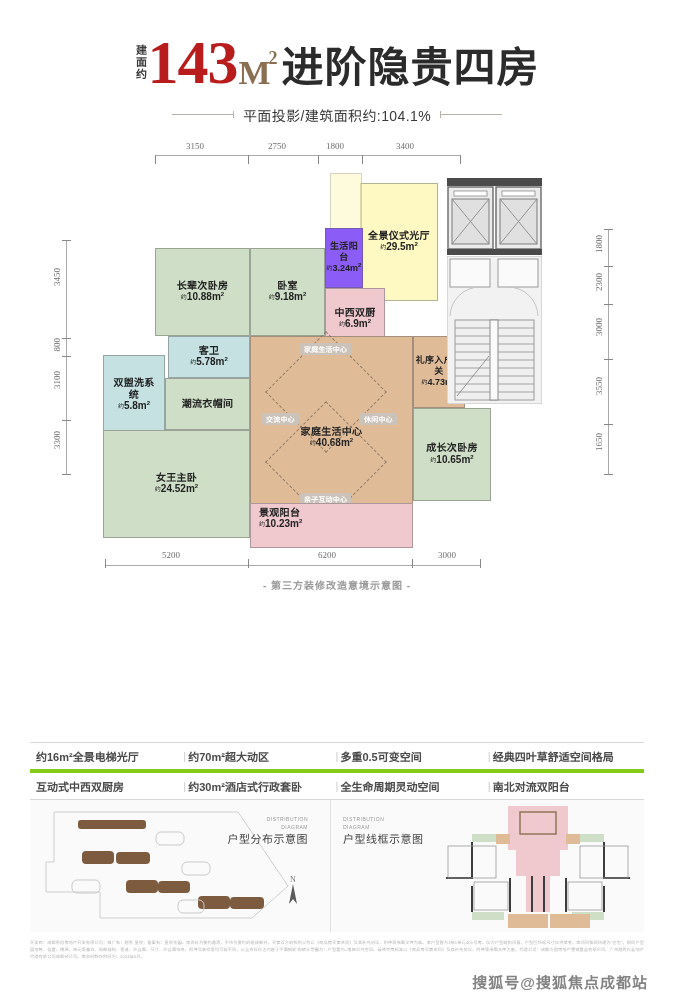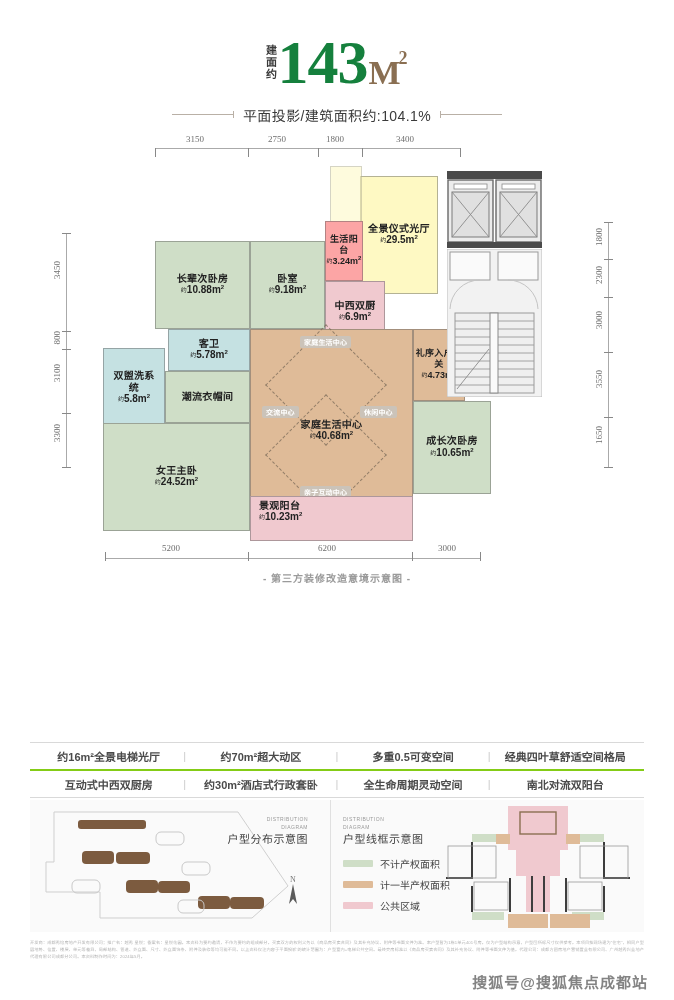--- a/index.html
+++ b/index.html
@@ -21,21 +21,21 @@
     line-height: 1;
   }
   .title-pre {
     writing-mode: vertical-rl; text-orientation: upright;
     font-size: 11px; font-weight: 700; color: #3a3a3a;
     letter-spacing: 1px; margin-right: 2px; margin-bottom: 9px;
     font-family: "Liberation Serif", "DejaVu Serif", serif;
   }
   .title-num {
     font-family: "Liberation Serif", "DejaVu Serif", serif;
-    font-size: 62px; font-weight: 700; color: #15803d;
+    font-size: 62px; font-weight: 700; color: #b91c1c;
     letter-spacing: -1px; line-height: .85;
   }
   .title-unit {
     font-family: "Liberation Serif", "DejaVu Serif", serif;
     font-size: 34px; font-weight: 700; color: #8a6f52;
     line-height: .9; margin-left: 1px;
   }
   .title-sup {
     font-family: "Liberation Serif", "DejaVu Serif", serif;
     font-size: 18px; font-weight: 700; color: #8a6f52;
@@ -58,21 +58,21 @@
   }
   .ratio-rule { width: 62px; height: 1px; background: #b9b0a6; position: relative; }
   .ratio-rule::after {
     content:""; position:absolute; top:-3px; width:1px; height:7px; background:#b9b0a6;
   }
   .ratio-rule.left::after { right: 0; }
   .ratio-rule.right::after { left: 0; }
   .ratio-text { font-size: 14px; font-weight: 400; color: #3a3a3a; letter-spacing: .4px; }
 
   
-  .plan-wrap { position: relative; width: 674px; height: 470px; margin-top: 1px; }
+  .plan-wrap { position: relative; width: 674px; height: 470px; margin-top: 8px; }
 
   .dim-label {
     position: absolute; font-size: 9px; color: #6e6e6e;
     font-family: "Liberation Serif","DejaVu Serif",serif; white-space: nowrap;
   }
   .dim-label.vert { writing-mode: vertical-rl; transform: rotate(180deg); }
   .dim-line { position: absolute; background: #aaa; }
   .dim-line.h { height: 1px; }
   .dim-line.v { width: 1px; }
   .tick { position: absolute; background: #888; }
@@ -91,21 +91,21 @@
   .room .rname { font-size: 10px; font-weight: 700; color: #222; line-height: 1.15; letter-spacing: .3px; }
   .room .rarea { font-size: 10px; font-weight: 700; color: #222; line-height: 1.2; }
   .room .rarea .pre { font-size: 6px; font-weight: 400; vertical-align: 1px; }
   .room .rarea sup { font-size: 6px; }
 
   .green  { background: #cfdec7; }
   .blue   { background: #fef9c3; }
   .cyan   { background: #c5e1e2; }
   .pink   { background: #f0c9cf; }
   .tan    { background: #dfbb98; }
-  .white  { background: #fca5a5; }
+  .white  { background: #8b5cf6; }
 
   .tag {
     position: absolute; background: #cbc3b9; color: #fff;
     font-size: 7px; font-weight: 700; padding: 1px 4px; border-radius: 2px;
     white-space: nowrap; letter-spacing: .2px;
   }
   .diamond { position:absolute; border: 1px dashed #7a6a58; opacity:.75; }
 
   .plan-caption {
     position: absolute; width: 100%; text-align: center;
@@ -117,22 +117,22 @@
   
   .features {
     position: absolute; left: 30px; top: 742px; width: 614px;
     border-top: 1px solid #d9d9d9; border-bottom: 1px solid #d9d9d9;
     background: #fff;
   }
   .feat-row {
     display: flex; align-items: center; justify-content: space-between;
     padding: 5px 6px; font-size: 11px; font-weight: 700; color: #4a4a4a;
   }
-  .feat-row + .feat-row { border-top: 2px solid #84cc16; }
-  .feat-item { flex: 1; text-align: center; white-space: nowrap; }
+  .feat-row + .feat-row { border-top: 4px solid #84cc16; }
+  .feat-item { flex: 1; white-space: nowrap; }
   .feat-sep { color: #ccc; font-weight: 400; padding: 0 2px; }
 
   
   .bottom {
     position: absolute; left: 30px; top: 800px; width: 614px; height: 132px;
     background: #fafafa; display: flex;
   }
   .bcol { position: relative; height: 100%; }
   .bcol.left { width: 300px; }
   .bcol.right { width: 314px; border-left: 1px solid #e0e0e0; }
@@ -165,20 +165,21 @@
 <body>
 
 <div class="page">
 
   <div class="header">
     <div class="title-row">
       <span class="title-pre">建面约</span>
       <span class="title-num">143</span>
       <span class="title-unit">M</span>
       <span class="title-sup">2</span>
+      <span class="title-main">进阶隐贵四房</span>
     </div>
     <div class="ratio-row">
       <span class="ratio-rule left"></span>
       <span class="ratio-text">平面投影/建筑面积约:104.1%</span>
       <span class="ratio-rule right"></span>
     </div>
   </div>
 
   <div class="plan-wrap">
 
@@ -399,34 +400,20 @@
       </div>
     </div>
 
     <div class="bcol right">
       <div class="dd-en" style="left:12px; top:16px;">
         <div>DISTRIBUTION</div>
         <div>DIAGRAM</div>
       </div>
       <div class="dd-cn" style="left:12px; top:30px;">户型线框示意图</div>
 
-      <div class="legend">
-        <div class="leg-row">
-          <span class="leg-sw" style="background:#cfdec7;"></span>
-          <span class="leg-tx">不计产权面积</span>
-        </div>
-        <div class="leg-row">
-          <span class="leg-sw" style="background:#dfbb98;"></span>
-          <span class="leg-tx">计一半产权面积</span>
-        </div>
-        <div class="leg-row">
-          <span class="leg-sw" style="background:#f0c9cf;"></span>
-          <span class="leg-tx">公共区域</span>
-        </div>
-      </div>
 
       <svg width="200" height="128" viewBox="0 0 200 128" style="position:absolute; right:6px; top:2px;">
         <g fill="#f0c9cf">
           <rect x="70" y="4" width="60" height="44"></rect>
           <rect x="78" y="48" width="44" height="26"></rect>
           <rect x="88" y="74" width="24" height="36"></rect>
         </g>
         <rect x="82" y="10" width="36" height="22" fill="none" stroke="#8a6f52" stroke-width="1.4"></rect>
         <g fill="#cfdec7">
           <rect x="34" y="32" width="36" height="8"></rect>

